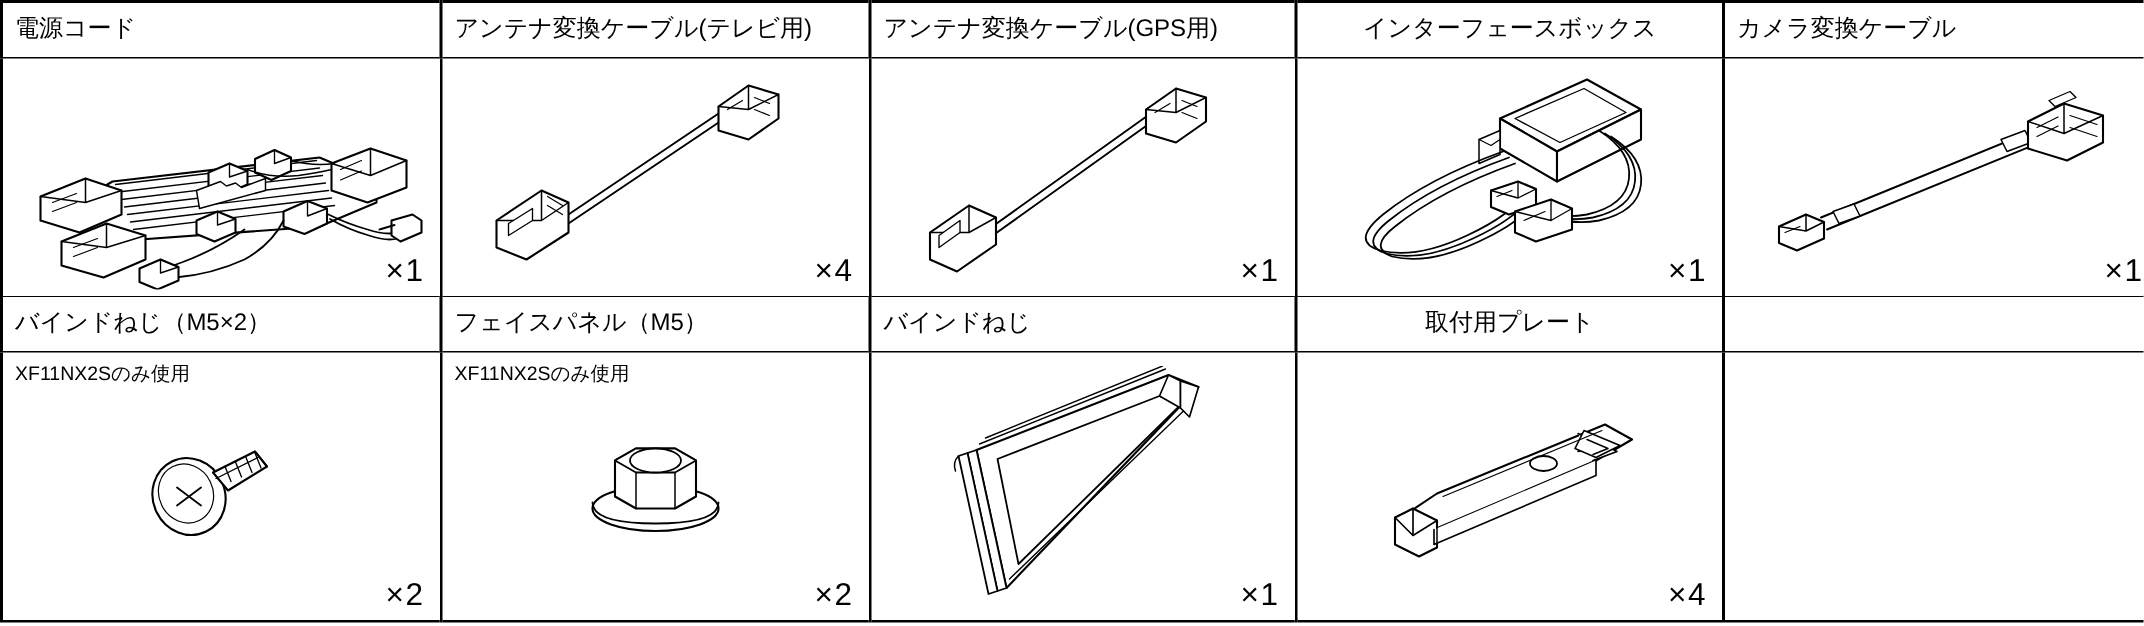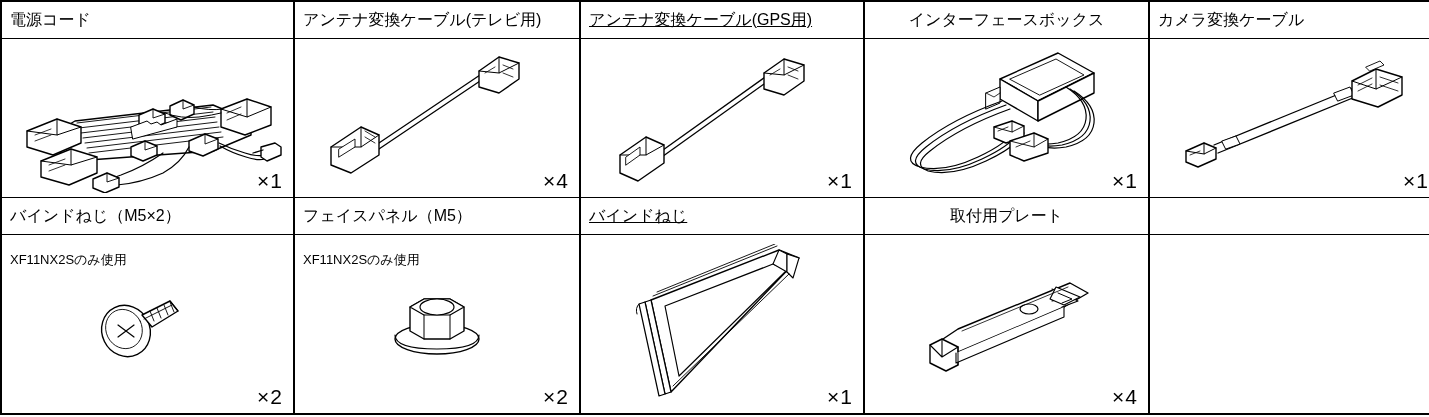--- a/index.html
+++ b/index.html
@@ -50,21 +50,21 @@
   }
   .art-cell {
     position: relative;
     height: 158px;
   }
   .art-cell.tall {
     height: 178px;
   }
   .note {
     position: absolute;
-    top: 17px;
+    top: 6px;
     left: 8px;
     font-size: 13px;
     line-height: 16px;
     white-space: nowrap;
   }
   .qty {
     position: absolute;
     right: 10px;
     bottom: 4px;
     font-size: 21px;
@@ -76,21 +76,21 @@
     left: 0; right: 0; top: 0; bottom: 0;
     display: flex;
     align-items: center;
     justify-content: center;
   }
   .art svg {
     display: block;
   }
   .col1 { width: 291px; }
   .col2 { width: 284px; }
-  .col3 { width: 282px; text-decoration: underline; }
+  .col3 { width: 282px; }
   .col4 { width: 283px; text-align: center; }
   .col5 { width: 289px; }
 </style>
 </head>
 <body>
 
 <div id="sheet">
   <table class="parts-table">
 
     <tbody>

